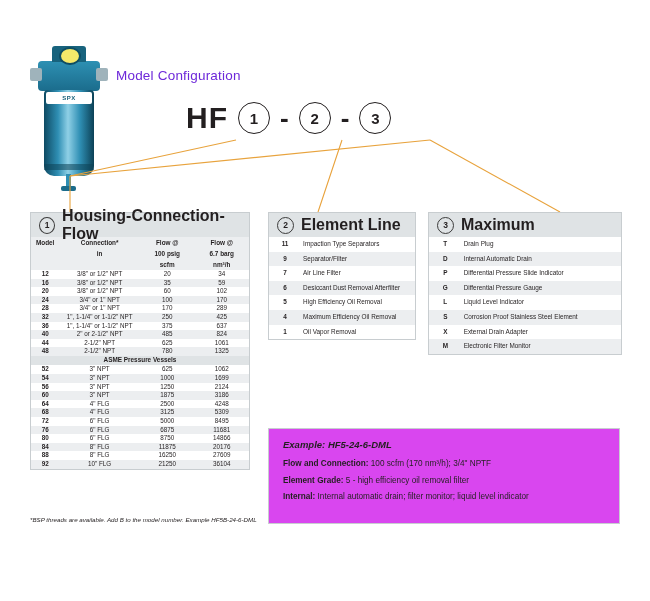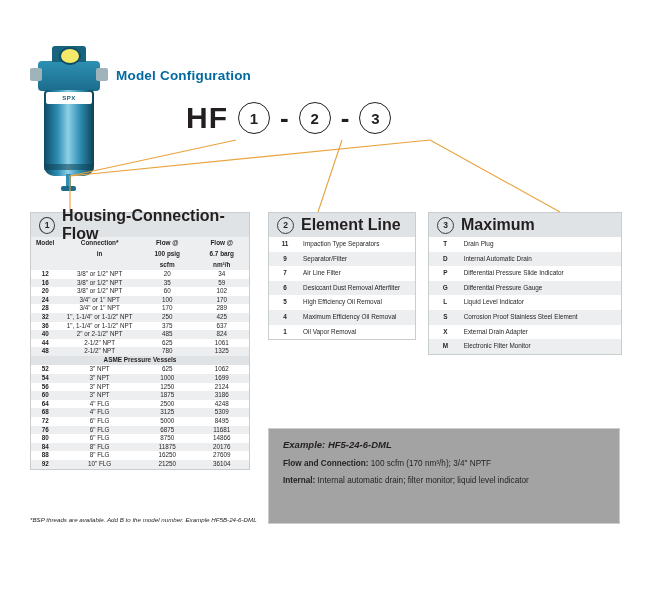--- a/index.html
+++ b/index.html
@@ -19,21 +19,21 @@
   .p-port-r{position:absolute;left:66px;top:22px;width:12px;height:13px;background:#9fb3bb;border-radius:2px;}
   .p-label{position:absolute;left:16px;top:46px;width:46px;height:12px;background:#ffffff;border-radius:2px;
            font-size:6px;line-height:12px;text-align:center;color:#17607a;font-weight:bold;letter-spacing:.5px;}
   .p-bowl{position:absolute;left:14px;top:44px;width:50px;height:86px;border-radius:4px 4px 10px 10px;
           background:linear-gradient(90deg,#0e4a63 0%,#2f8fb4 28%,#8fd0e6 48%,#2f8fb4 72%,#0c4156 100%);}
   .p-bowl-ring{position:absolute;left:14px;top:118px;width:50px;height:6px;background:#0c4156;opacity:.55;}
   .p-drain{position:absolute;left:36px;top:128px;width:5px;height:16px;background:#2f8fb4;}
   .p-drain-b{position:absolute;left:31px;top:140px;width:15px;height:5px;background:#1b6c8c;border-radius:2px;}
 
   
-  .model-config{position:absolute;left:116px;top:68px;font-size:13.5px;font-weight:bold;color:#0369a1;
+  .model-config{position:absolute;left:116px;top:68px;font-size:13.5px;font-weight:normal;color:#6d28d9;
                 letter-spacing:.2px;}
 
   
   .formula{position:absolute;left:186px;top:96px;height:44px;display:flex;align-items:center;gap:0px;}
   .hf-text{font-size:30px;font-weight:bold;color:#231f20;letter-spacing:1px;line-height:1;}
   .circ{width:30px;height:30px;border-radius:50%;border:1.6px solid #231f20;display:inline-flex;
         align-items:center;justify-content:center;font-size:15px;font-weight:bold;color:#231f20;}
   .dash{font-size:26px;font-weight:bold;color:#231f20;padding:0 10px;line-height:1;}
 
   
@@ -73,21 +73,21 @@
 
   
   #panel3{left:428px;top:212px;width:192px;}
   .t3{width:100%;border-collapse:collapse;font-size:6.4px;}
   .t3 td{height:12.6px;line-height:12.6px;color:#231f20;}
   .t3 td.code{width:17%;text-align:center;font-weight:bold;}
   .t3 td.desc{width:83%;padding-left:2px;}
   .t3 tr.alt td{background:#eceef0;}
 
   
-  .example{position:absolute;left:268px;top:428px;width:352px;height:96px;background:#a3a3a3;
+  .example{position:absolute;left:268px;top:428px;width:352px;height:96px;background:#d946ef;
            border:1px solid #c8cdd0;padding:10px 14px;box-sizing:border-box;}
   .ex-title{font-size:9.5px;font-weight:bold;font-style:italic;color:#231f20;margin-bottom:9px;}
   .ex-line{font-size:8.2px;color:#231f20;margin-bottom:6px;line-height:1.3;}
   .ex-line b{font-weight:bold;}
 </style>
 </head>
 <body>
 
 <div class="root">
 
@@ -373,18 +373,22 @@
     </table>
   </div>
 
   <div class="example">
     <div class="ex-title">Example: HF5-24-6-DML</div>
     <div class="ex-line">
       <b>Flow and Connection:</b>
       <span>100 scfm (170 nm³/h); 3/4" NPTF</span>
     </div>
     <div class="ex-line">
+      <b>Element Grade:</b>
+      <span>5 - high efficiency oil removal filter</span>
+    </div>
+    <div class="ex-line">
       <b>Internal:</b>
       <span>Internal automatic drain; filter monitor; liquid level indicator</span>
     </div>
   </div>
 
 </div>
 
 </body></html>

